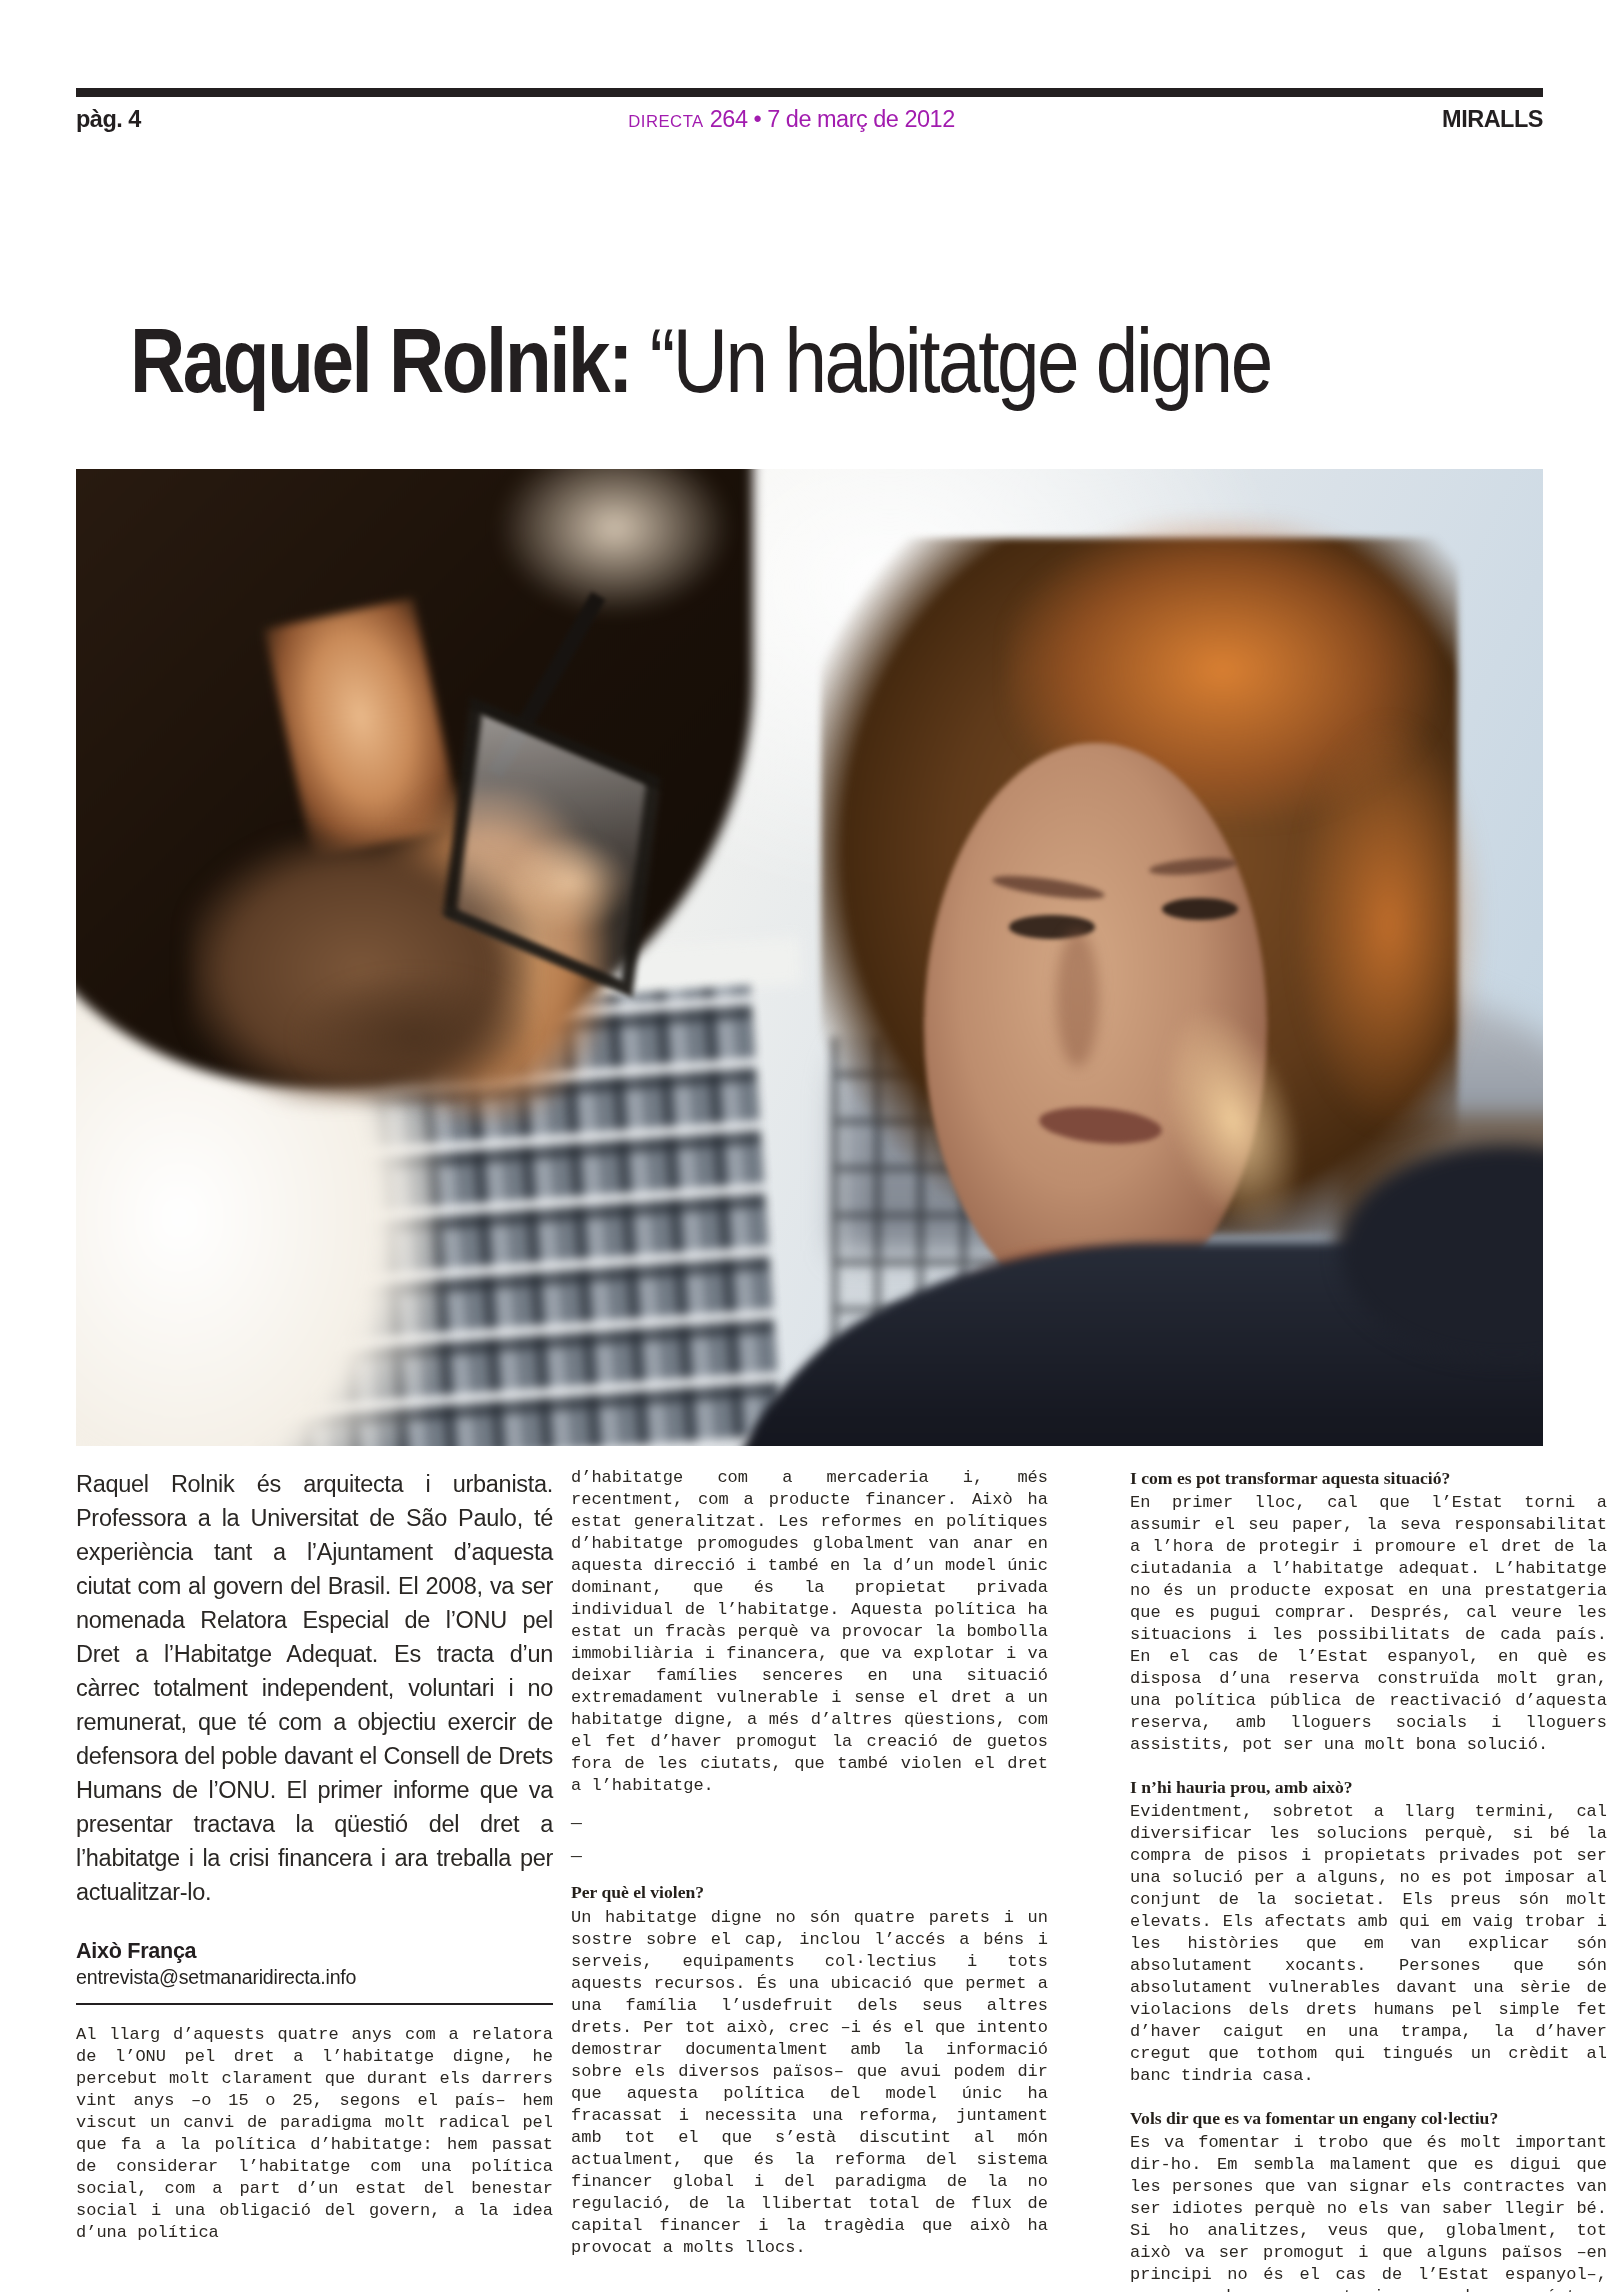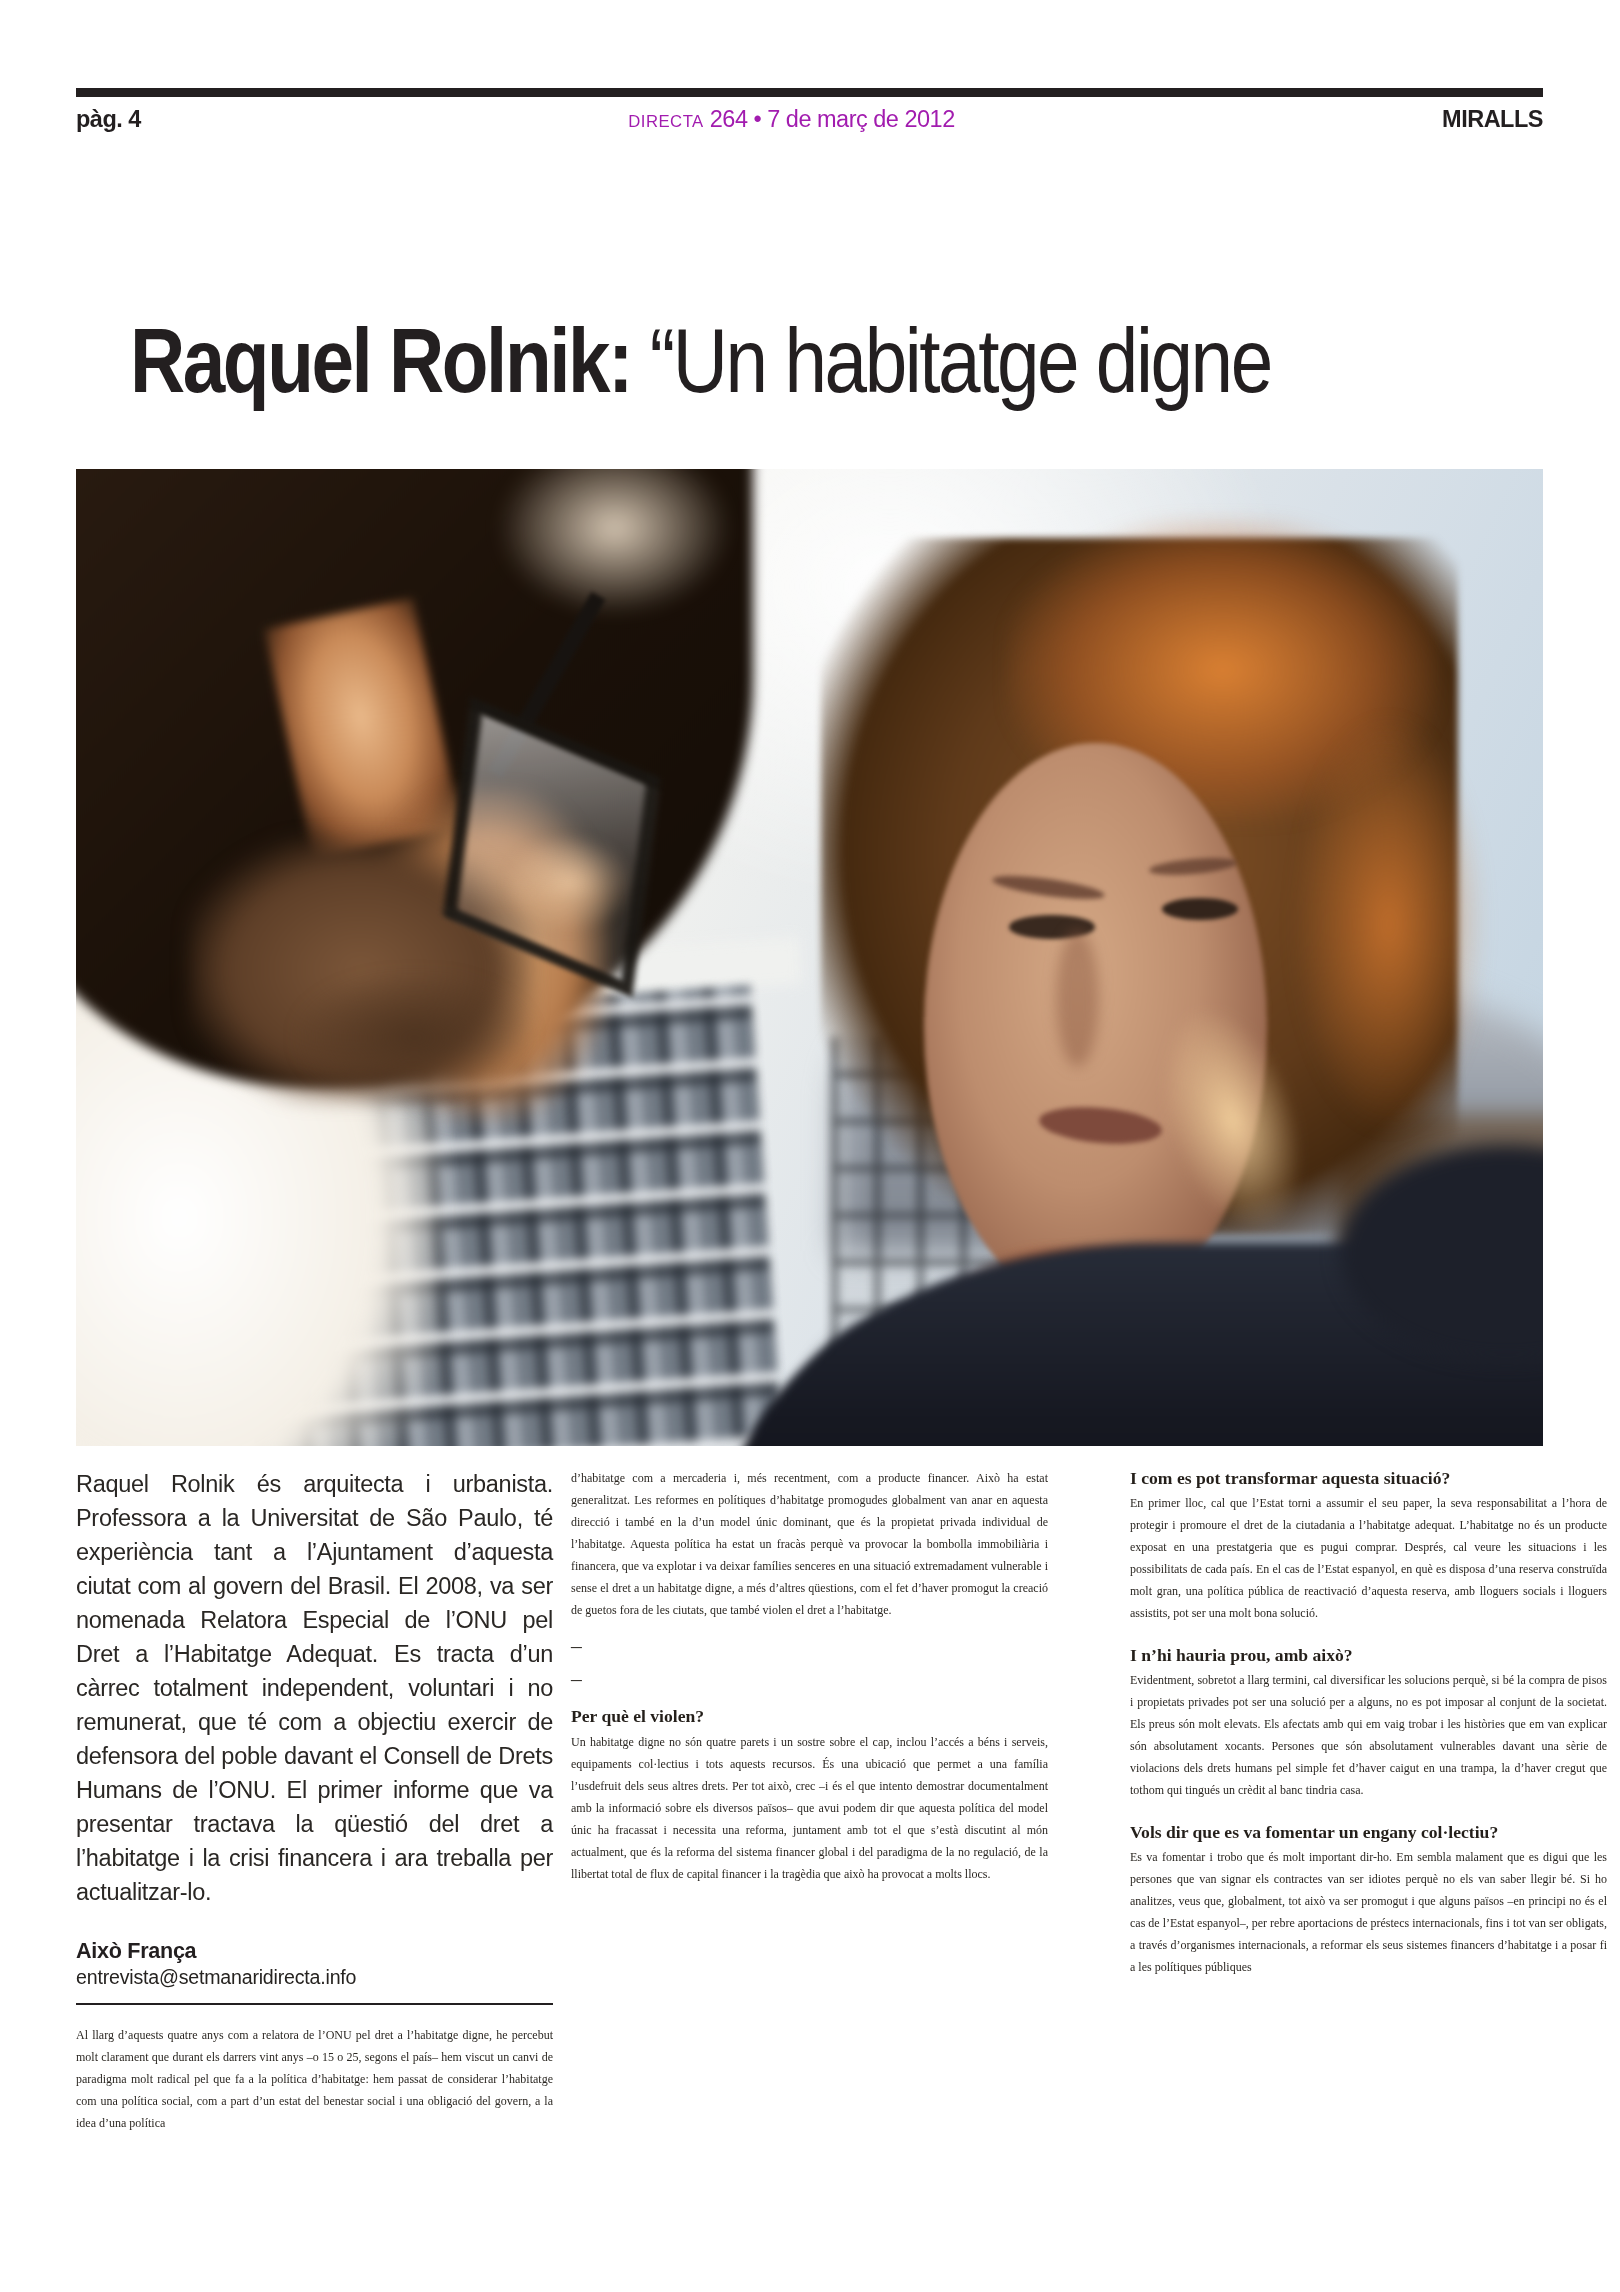--- a/index.html
+++ b/index.html
@@ -91,21 +91,21 @@
     transform:skewY(17deg) rotate(7deg);
     background:linear-gradient(150deg, rgba(255,255,255,.55) 0%, rgba(205,214,222,.15) 70%); filter:blur(2.9px); }
   
   .col { position:absolute; top:1467px; width:477px; }
   .col1 { left:76px; } .col2 { left:571px; } .col3 { left:1130px; }
   .intro { font-size:23.5px; line-height:34px; letter-spacing:-0.3px; text-align:justify; color:#2a2724; }
   .byline-name { margin-top:29px; font-size:21.6px; font-weight:bold; letter-spacing:-0.3px; }
   .byline-email { margin-top:2px; font-size:19.6px; letter-spacing:-0.2px; color:#262320; }
   .byline-rule { border:none; border-top:2px solid #231f20; margin:13.7px 0 19.6px; width:100%; }
   .question { font-family:"Liberation Serif", serif; font-size:17.6px; font-weight:bold; line-height:22.5px; color:#241f1a; margin-bottom:2.9px; }
-  .answer { font-family:Liberation Serif, serif; font-size:12px; line-height:22px; text-align:justify; color:#2b2722; }
+  .answer { font-family:Liberation Mono, monospace; font-size:17px; line-height:22px; text-align:justify; color:#2b2722; }
   .qa + .qa { margin-top:19.6px; }
   .pq-dash { font-family:"Liberation Serif", serif; font-size:21.6px; line-height:23.5px; color:#2b2722; margin:13.7px 0 3.9px; }
   .pq-dash.bottom { margin:9.8px 0 13.7px; }
   .pullquote { font-family:"Liberation Serif", serif; font-style:italic; font-size:24.5px; line-height:33px; color:#241f1a; margin-top:5.9px; }
 </style>
 </head>
 <body>
 
 <div class="page">
 

